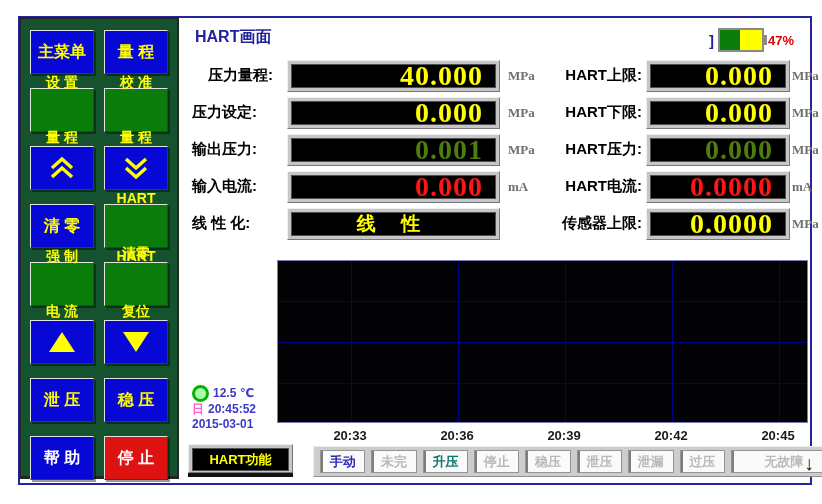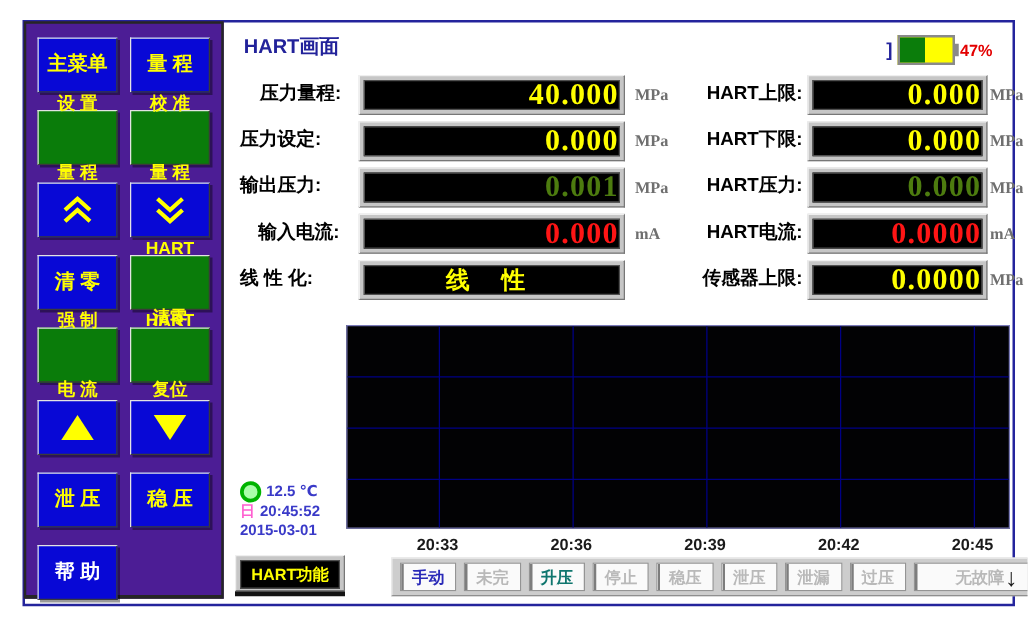--- a/index.html
+++ b/index.html
@@ -8,21 +8,21 @@
     font-family:"Liberation Sans","DejaVu Sans",sans-serif;
   }
   
   .frame{
     position:absolute;left:18px;top:16px;width:790px;height:465px;
     border:2px solid #24249c;background:#ffffff;
   }
   
   .sidebar{
     position:absolute;left:-1px;top:-1px;width:160px;height:462px;
-    background:#4c1d95;border:2px solid #262626;border-bottom-width:3px;
+    background:#14532d;border:2px solid #262626;border-bottom-width:3px;
     box-sizing:border-box;
   }
   .sidebar-grid{
     display:grid;grid-template-columns:1fr 1fr;gap:14px 10px;padding:11px 9px;
   }
   .btn{
     height:42px;display:flex;flex-direction:column;align-items:center;justify-content:center;
     color:#ffff00;font-weight:bold;font-size:16px;line-height:1.05;cursor:pointer;
     border:1px solid;border-color:#e3e3e3 #3a3a3a #3a3a3a #e3e3e3;
     box-shadow:2px 2px 0 rgba(0,0,0,.40);text-align:center;user-select:none;
@@ -53,22 +53,22 @@
   .fld-label{
     position:absolute;font-size:15px;font-weight:bold;color:#000;height:30px;line-height:30px;white-space:nowrap;
   }
   .fld-label.rcol{text-align:right;}
   .disp-frame{
     position:absolute;background:#c6c6c6;border:1px solid;border-color:#efefef #777 #777 #efefef;
     padding:3px;box-sizing:border-box;height:32px;
   }
   .disp{
     background:#000;height:100%;display:flex;align-items:center;justify-content:flex-end;
-    padding-right:0;box-sizing:border-box;
-    font-family:"Liberation Serif","DejaVu Serif",serif;font-weight:bold;font-size:24px;letter-spacing:1px;
+    padding-right:12px;box-sizing:border-box;
+    font-family:"Liberation Serif","DejaVu Serif",serif;font-weight:bold;font-size:28px;letter-spacing:1px;
     border:1px solid #505050;
   }
   .disp.center{justify-content:center;padding-right:0;font-family:"Liberation Sans",sans-serif;font-size:19px;letter-spacing:10px;}
   .v-yellow{color:#ffff00;} .v-white{color:#4d7c0f;} .v-red{color:#ff1515;}
   .fld-unit{
     position:absolute;font-size:13px;color:#6f6f6f;height:32px;line-height:32px;
     font-family:"Liberation Serif","DejaVu Serif",serif;font-weight:bold;white-space:nowrap;
   }
   
   .chart{
@@ -84,21 +84,21 @@
   
   .clock{position:absolute;left:172px;top:367px;font-size:12px;font-weight:bold;color:#3a3ac8;line-height:15px;}
   .clock-row{display:flex;align-items:center;gap:4px;white-space:nowrap;}
   .temp-icon{
     width:11px;height:11px;border-radius:50%;background:#aaffaa;border:3px solid #00b400;box-sizing:content-box;
     display:inline-block;
   }
   .cal-icon{color:#ff5fd0;font-size:12px;font-weight:bold;}
   
   .hart-fn-frame{
-    position:absolute;left:168px;top:426px;width:88px;height:29px;
+    position:absolute;left:168px;top:426px;width:105px;height:29px;
     background:#c6c6c6;border:1px solid;border-color:#efefef #777 #777 #efefef;padding:3px;box-sizing:border-box;
     box-shadow:0 4px 0 #141414;cursor:pointer;
   }
   .hart-fn{
     background:#000;height:100%;display:flex;align-items:center;justify-content:center;
     color:#ffff00;font-size:13px;font-weight:bold;border:1px solid #505050;
   }
   
   .statusbar{
     position:absolute;left:257px;top:428px;width:531px;height:31px;
@@ -182,20 +182,23 @@
           </span>
         </div>
         <div class="btn blue">
           <div class="line">泄 压</div>
         </div>
         <div class="btn blue">
           <div class="line">稳 压</div>
         </div>
         <div class="btn blue white-text">
           <div class="line">帮 助</div>
+        </div>
+        <div class="btn red white-text">
+          <div class="line">停 止</div>
         </div>
       </div>
   </div>
 
   <div class="page-title">HART画面</div>
   <div class="battery-wrap">
     <span class="battery-bracket">]</span>
     <span class="battery">
       <span class="battery-fill" id="battery-fill" style="width: 47%;"></span>
       <span class="battery-nub"></span>
@@ -212,21 +215,21 @@
       <div class="fld-label" style="left: 172px; top: 79px; width: 94px;">压力设定:</div>
       <div class="disp-frame" style="left: 267px; top: 79px; width: 213px;">
         <div class="disp v-yellow">0.000</div>
       </div>
       <div class="fld-unit" style="left: 488px; top: 79px;">MPa</div>
       <div class="fld-label" style="left: 172px; top: 116px; width: 94px;">输出压力:</div>
       <div class="disp-frame" style="left: 267px; top: 116px; width: 213px;">
         <div class="disp v-white">0.001</div>
       </div>
       <div class="fld-unit" style="left: 488px; top: 116px;">MPa</div>
-      <div class="fld-label" style="left: 172px; top: 153px; width: 94px; text-align: center;">输入电流:</div>
+      <div class="fld-label" style="left: 172px; top: 153px; width: 94px;">输入电流:</div>
       <div class="disp-frame" style="left: 267px; top: 153px; width: 213px;">
         <div class="disp v-red">0.000</div>
       </div>
       <div class="fld-unit" style="left: 488px; top: 153px;">mA</div>
       <div class="fld-label" style="left: 172px; top: 190px; width: 94px;">线 性 化:</div>
       <div class="disp-frame" style="left: 267px; top: 190px; width: 213px;">
         <div class="disp v-yellow center">线  性</div>
       </div>
       <div class="fld-label rcol" style="left: 503px; top: 42px; width: 119px;">HART上限:</div>
       <div class="disp-frame" style="left: 626px; top: 42px; width: 144px;">

